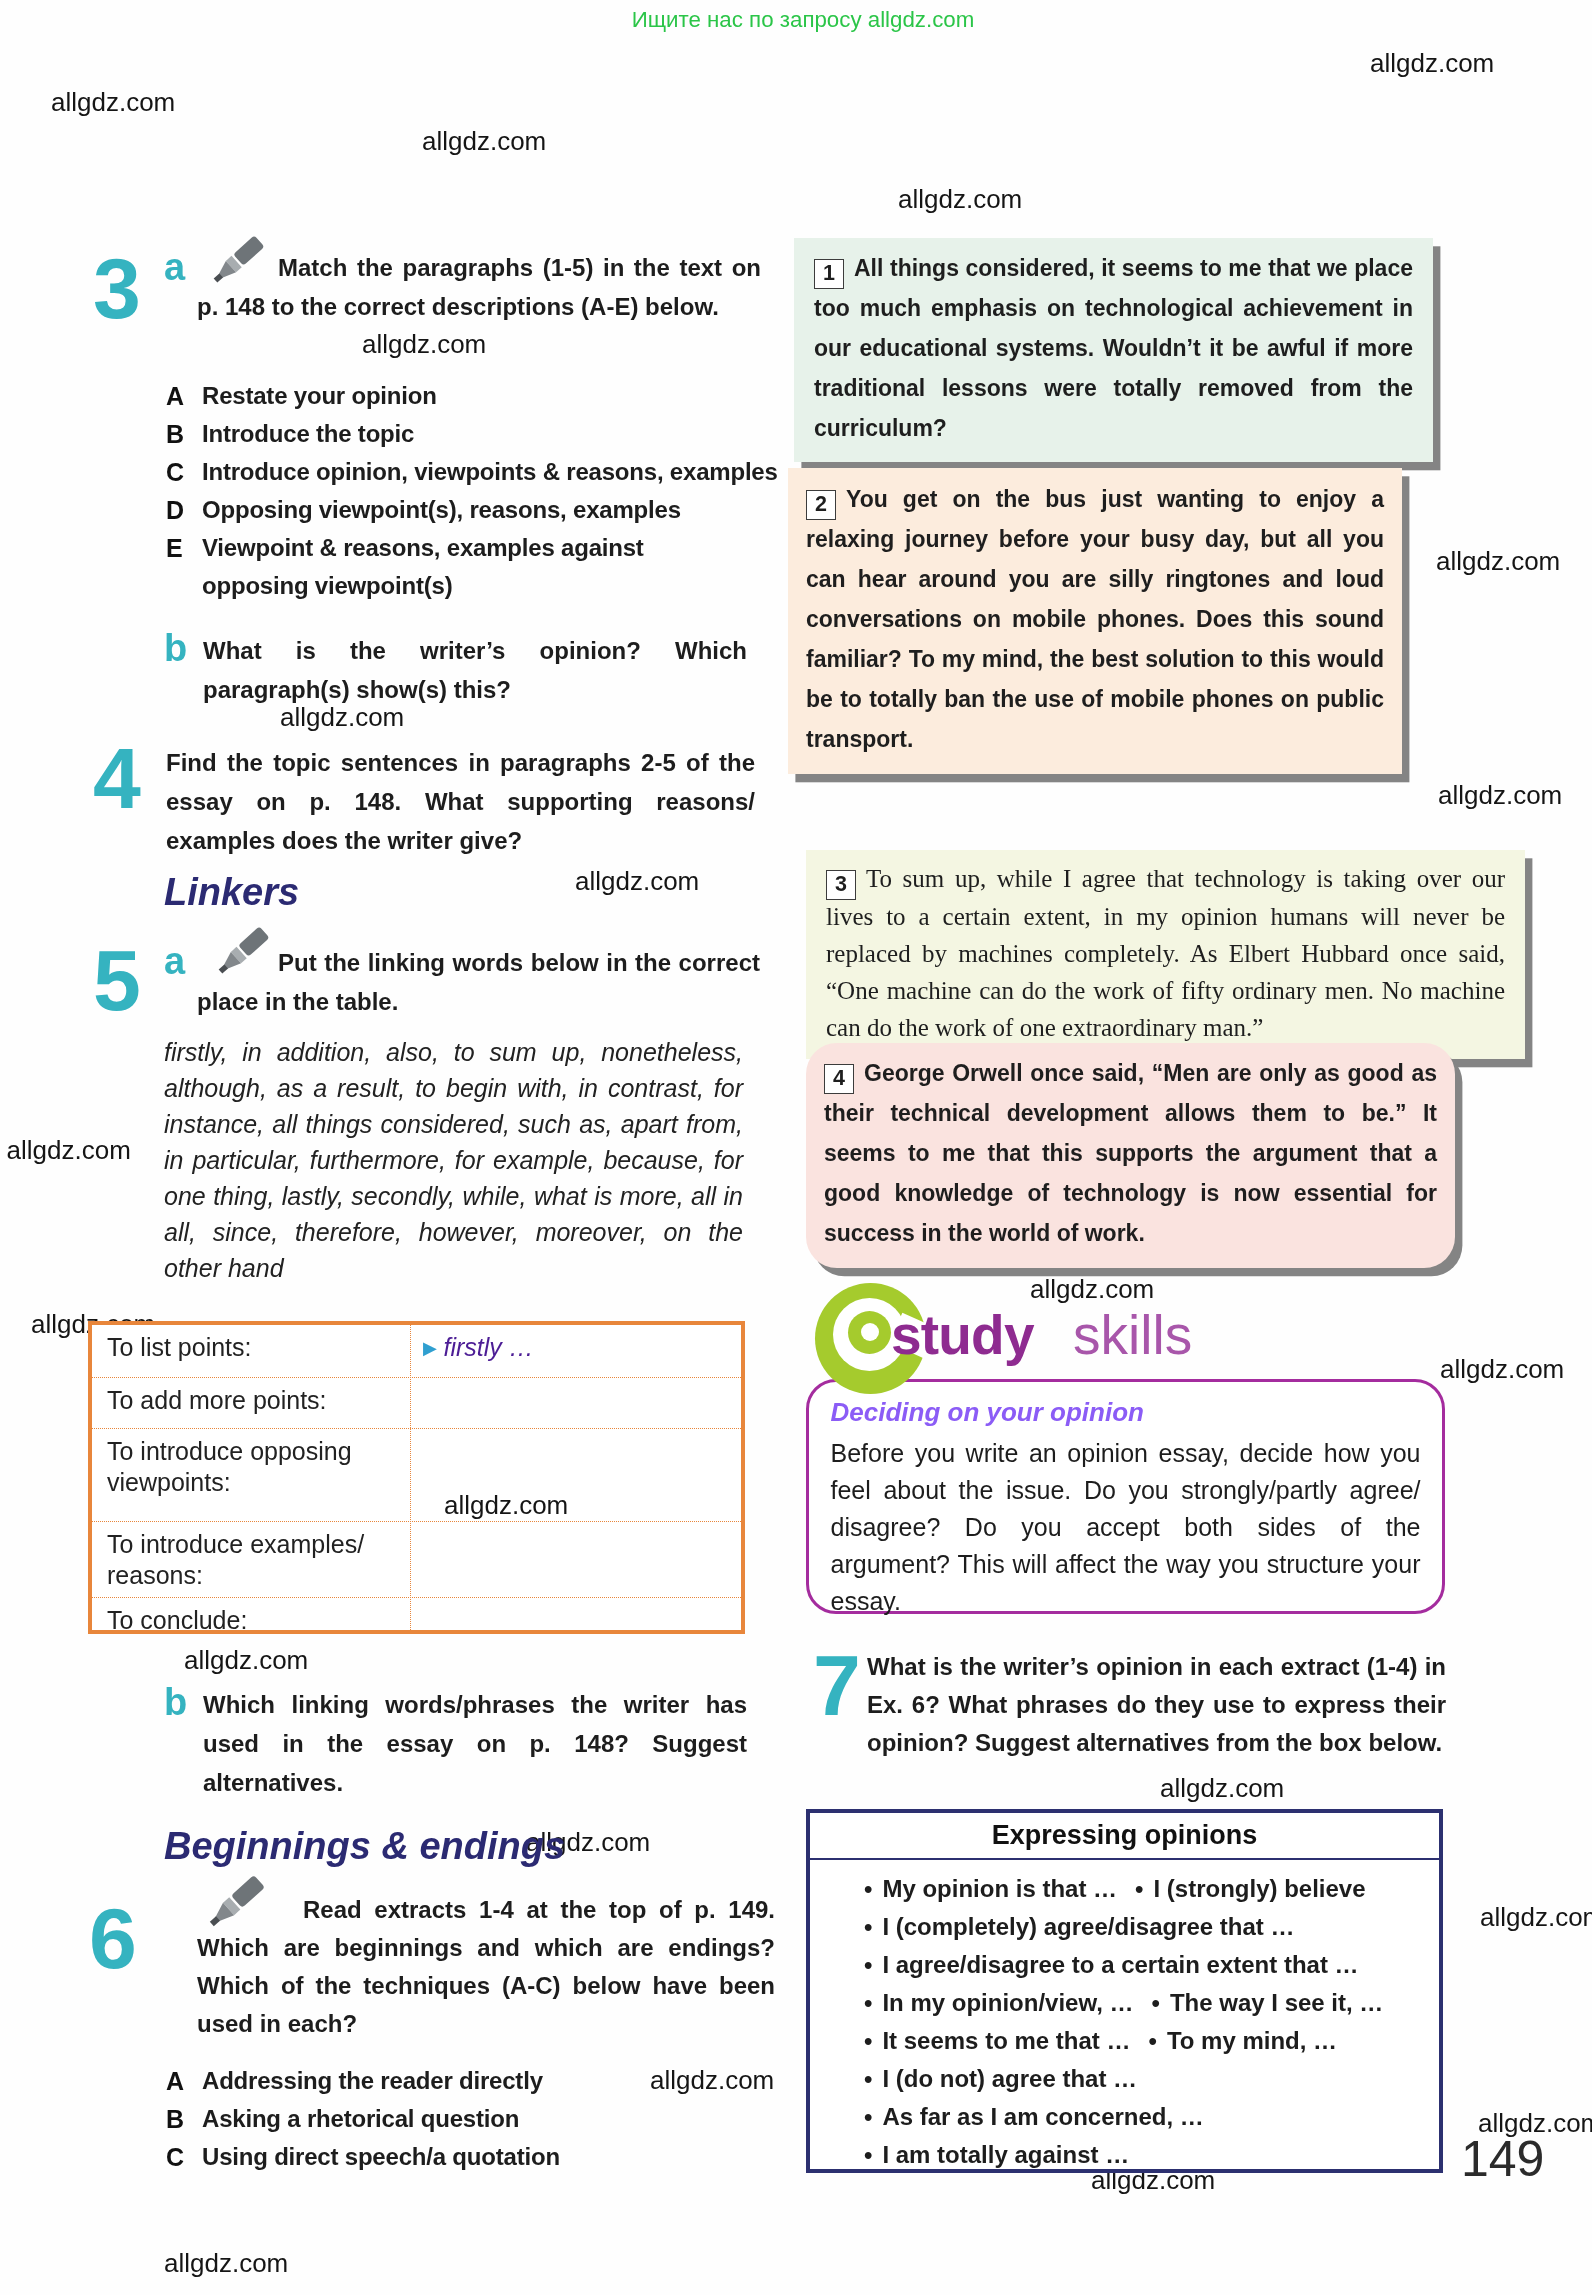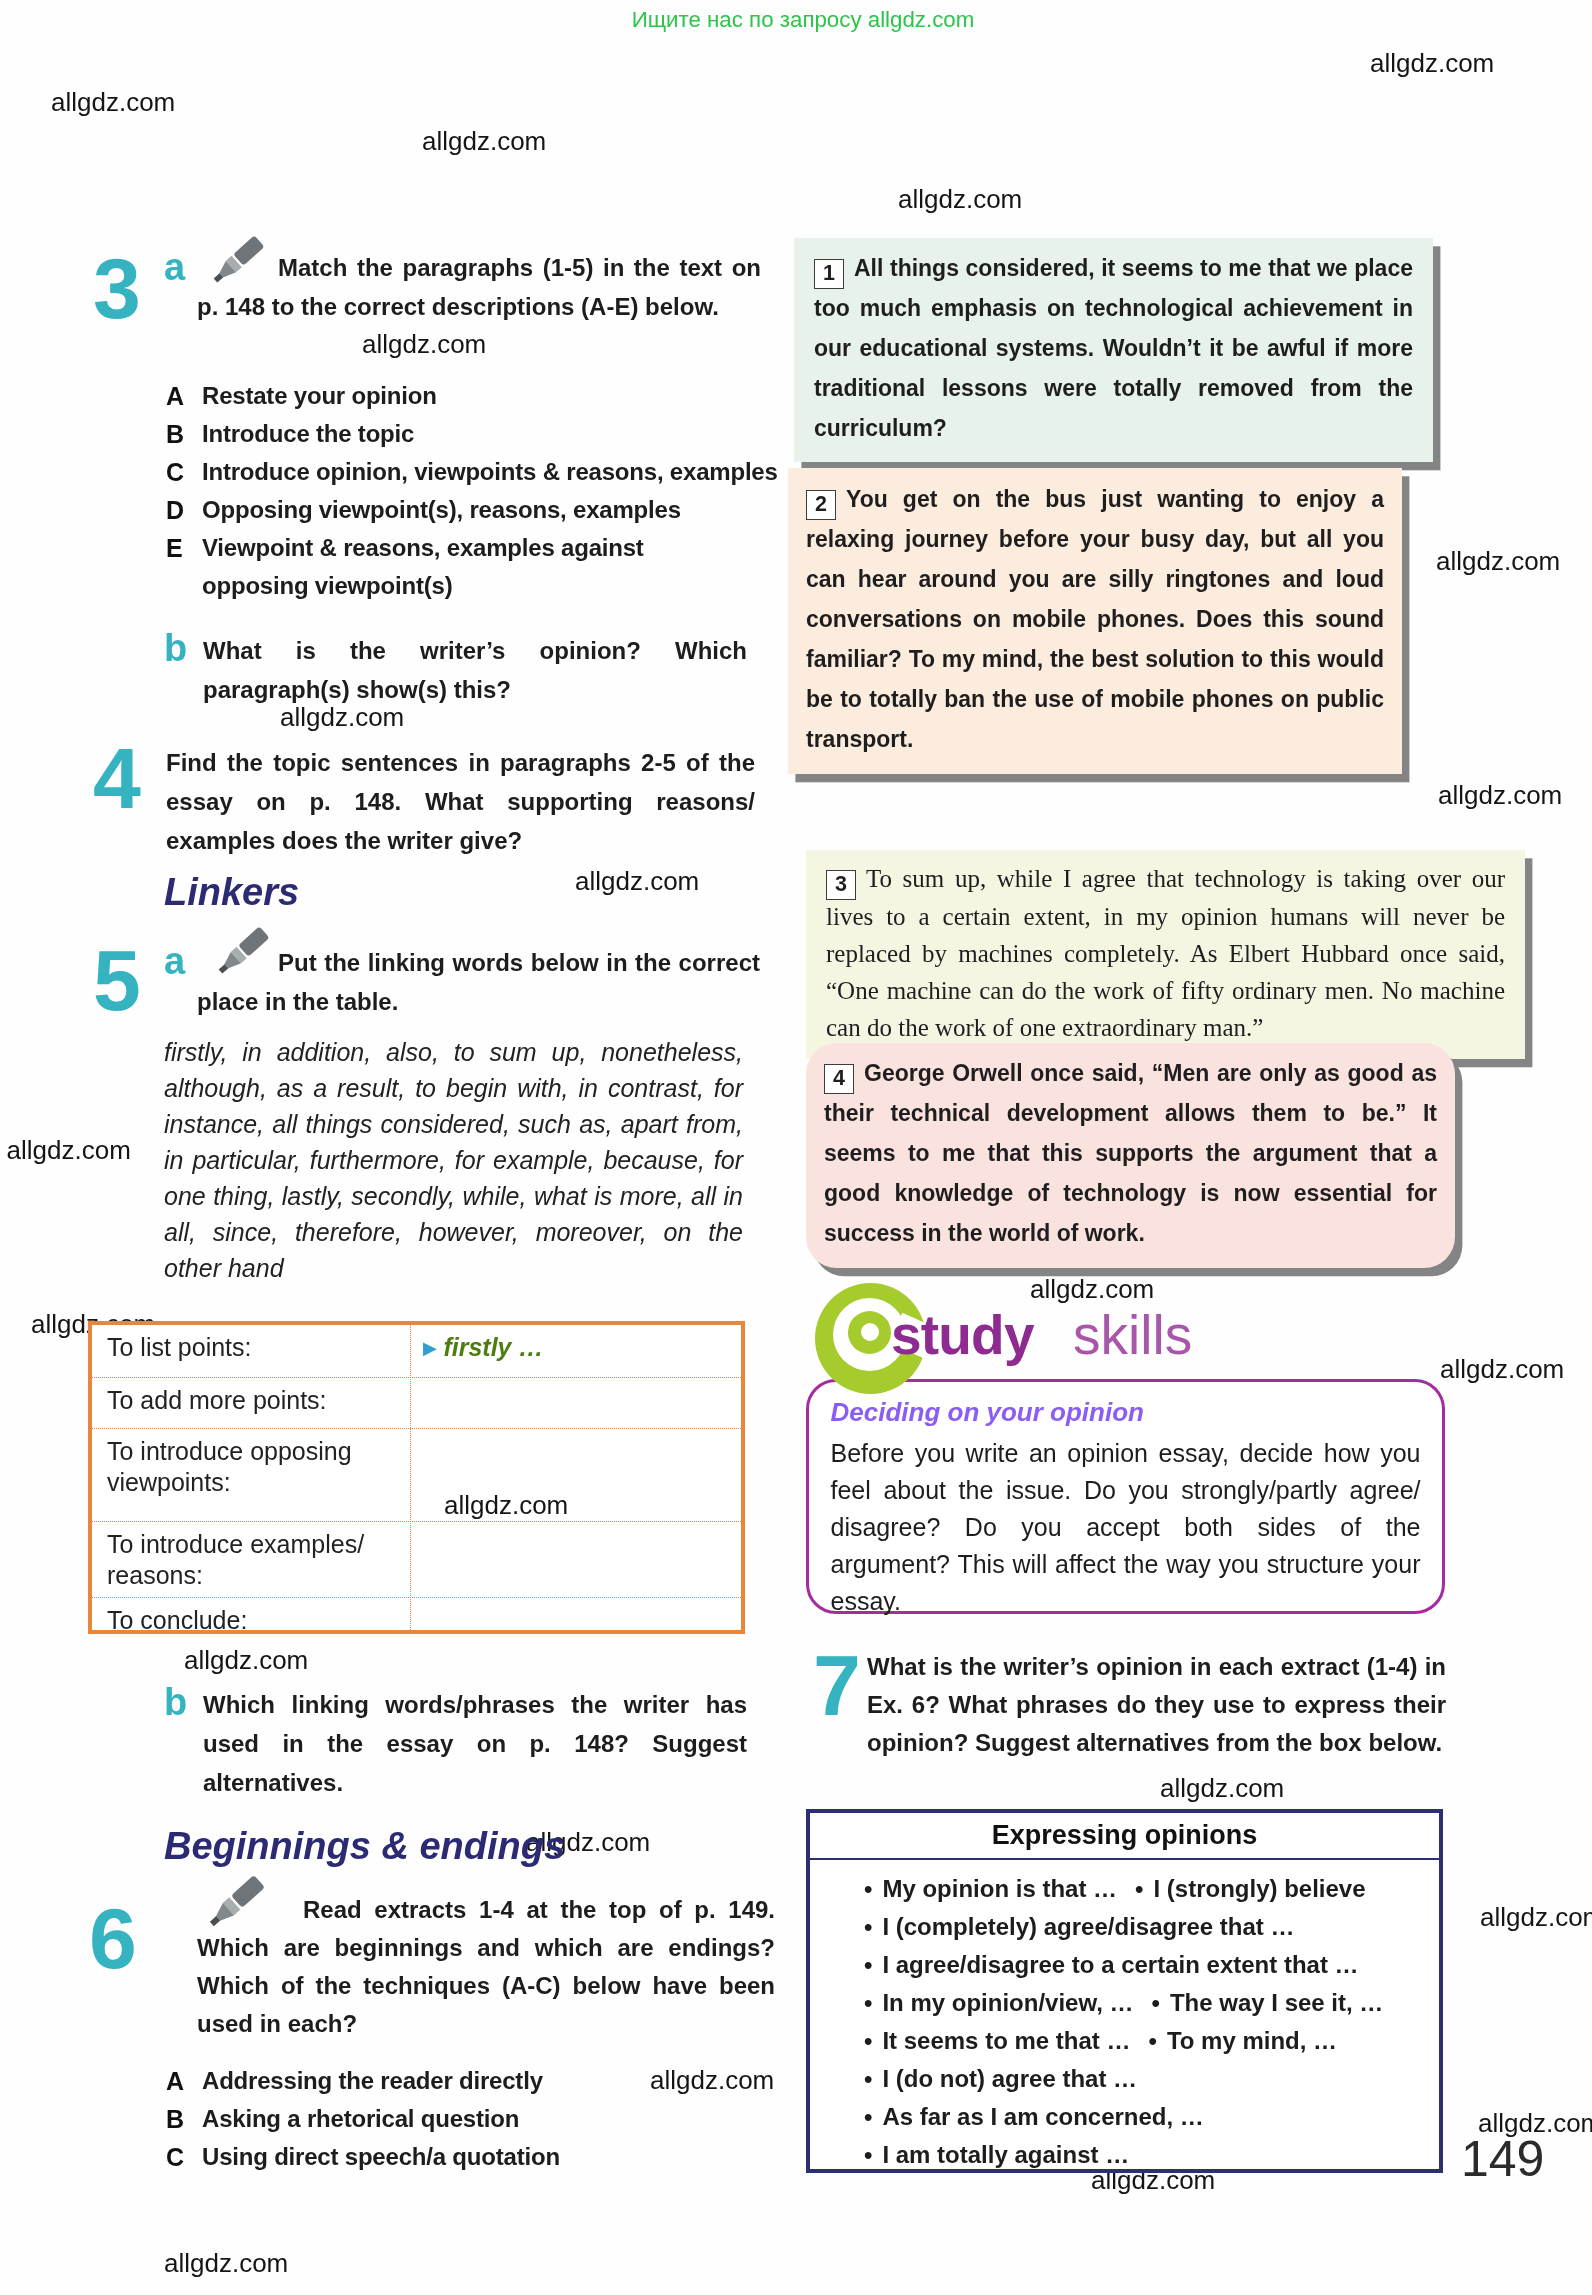--- a/index.html
+++ b/index.html
@@ -33,21 +33,21 @@
               line-height:36px; color:#222; text-align:justify; }
 
   .linktable { position:absolute; left:88px; top:1321px; width:657px; height:313px;
                border:4.1px solid #e8863b; background:#fff; }
   .linktable .vline { position:absolute; left:318px; top:0; bottom:0; border-left:1.7px dotted #e8863b; }
   .lt-row { position:relative; width:100%; padding:6.6px 0 0 15px; }
   .lt-row.dot { border-bottom:1.7px dotted #e8863b; }
   .lt-label { display:inline-block; width:273px; font-size:25px; font-weight:500; color:#222; line-height:31px; vertical-align:top; }
   .lt-value { position:absolute; left:331px; top:8.3px; font-size:25px; }
   .lt-arrow { color:#2f9fd0; font-size:18px; margin-right:6.6px; vertical-align:2.5px; }
-  .lt-word { color:#4d7c0f; font-style:italic; font-weight:700;text-align:center; }
+  .lt-word { color:#4c1d95; font-style:italic; font-weight:400;text-align:center; }
 
   .extract { position:absolute; text-align:justify; color:#1e1e1e; }
   .extract .body { font-size:23px; font-weight:600; }
   .numsq { display:inline-block; width:30px; height:30px; border:1.7px solid #3c3c3c; background:#fff;
            text-align:center; line-height:27px; font-size:21.5px; font-weight:700; font-style:normal;
            font-family:"Liberation Sans",sans-serif; margin-right:10px; vertical-align:-4.1px; }
   .shadow { box-shadow:7.4px 8.3px 0 0 #848484; }
 
   .ex1 { left:794px; top:238px; width:639px; background:#e7f2ea; padding:12.4px 20px 11.6px; line-height:37px; }
   .ex2 { left:788px; top:468px; width:614px; background:#fcecdd; padding:13.2px 18px; line-height:37px; }

